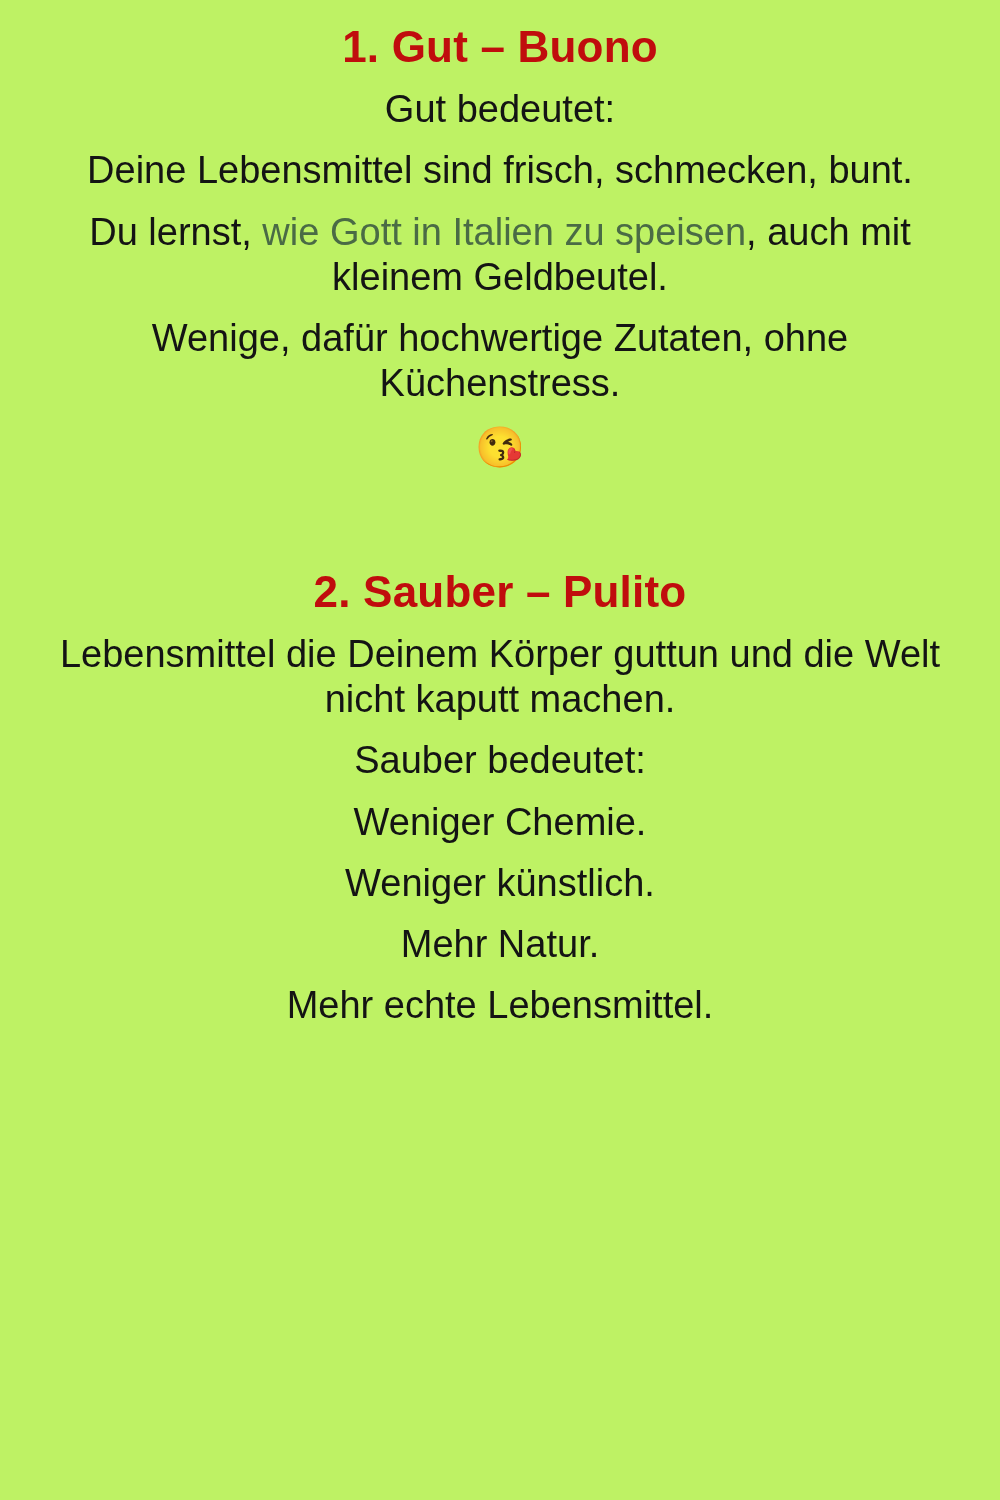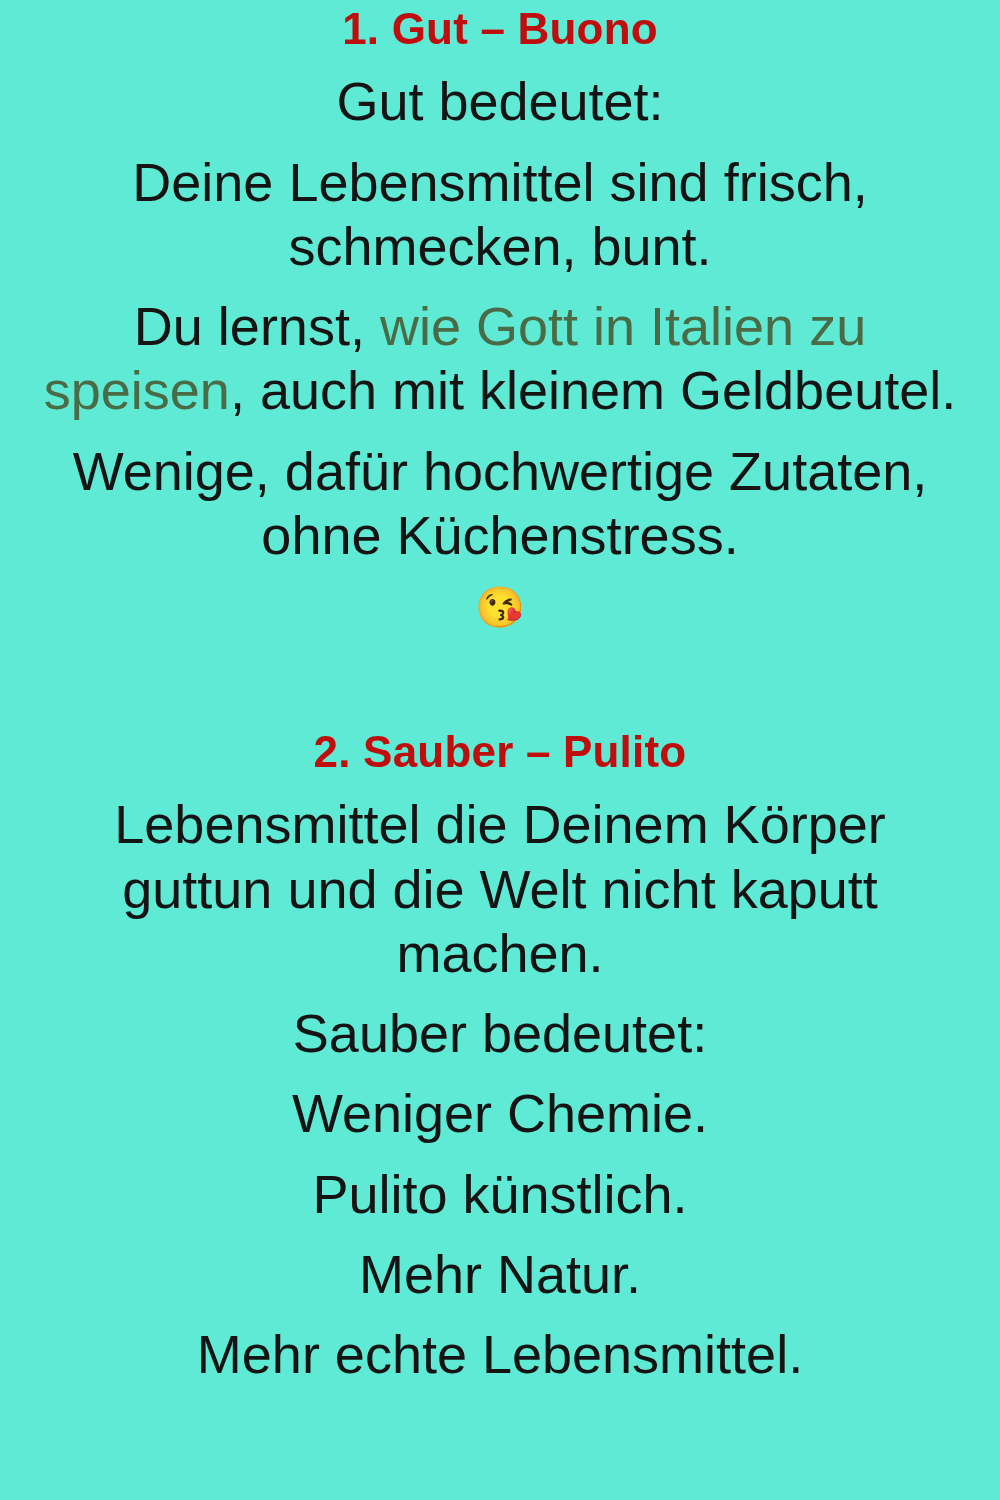--- a/index.html
+++ b/index.html
@@ -10,37 +10,37 @@
     width: 1000px;
     height: 1500px;
     background: #fceded;
     font-family: "Liberation Sans", sans-serif;
     overflow: hidden;
   }
   .page {
     width: 1000px;
     height: 1500px;
     box-sizing: border-box;
-    padding: 4px 16px 0 16px;
-    background: #5eead4;
+    padding: 22px 16px 0 16px;
+    background: #bef264;
   }
   .section {
     text-align: center;
   }
   .section-title {
     color: #c00d0d;
     font-weight: bold;
     font-size: 44px;
     line-height: 1.12;
     margin: 0 0 6px 0;
     letter-spacing: 0.2px;
   }
   .body-line {
     color: #141414;
-    font-size: 54px;
+    font-size: 38px;
     line-height: 1.19;
     margin: 16px;
     font-weight: 400;
   }
   .green {
     color: #4a6b45;
   }
   .emoji-line {
     font-size: 40px;
     line-height: 1.2;
@@ -67,18 +67,18 @@
     <p class="emoji-line">😘</p>
   </div>
 
   <div class="gap"></div>
 
   <div class="section section-two">
     <p class="section-title">2. Sauber – Pulito</p>
     <p class="body-line">Lebensmittel die Deinem Körper guttun und die Welt nicht kaputt machen.</p>
     <p class="body-line">Sauber bedeutet:</p>
     <p class="body-line">Weniger Chemie.</p>
-    <p class="body-line">Pulito künstlich.</p>
+    <p class="body-line">Weniger künstlich.</p>
     <p class="body-line">Mehr Natur.</p>
     <p class="body-line">Mehr echte Lebensmittel.</p>
   </div>
 
 </div>
 
 </body></html>

